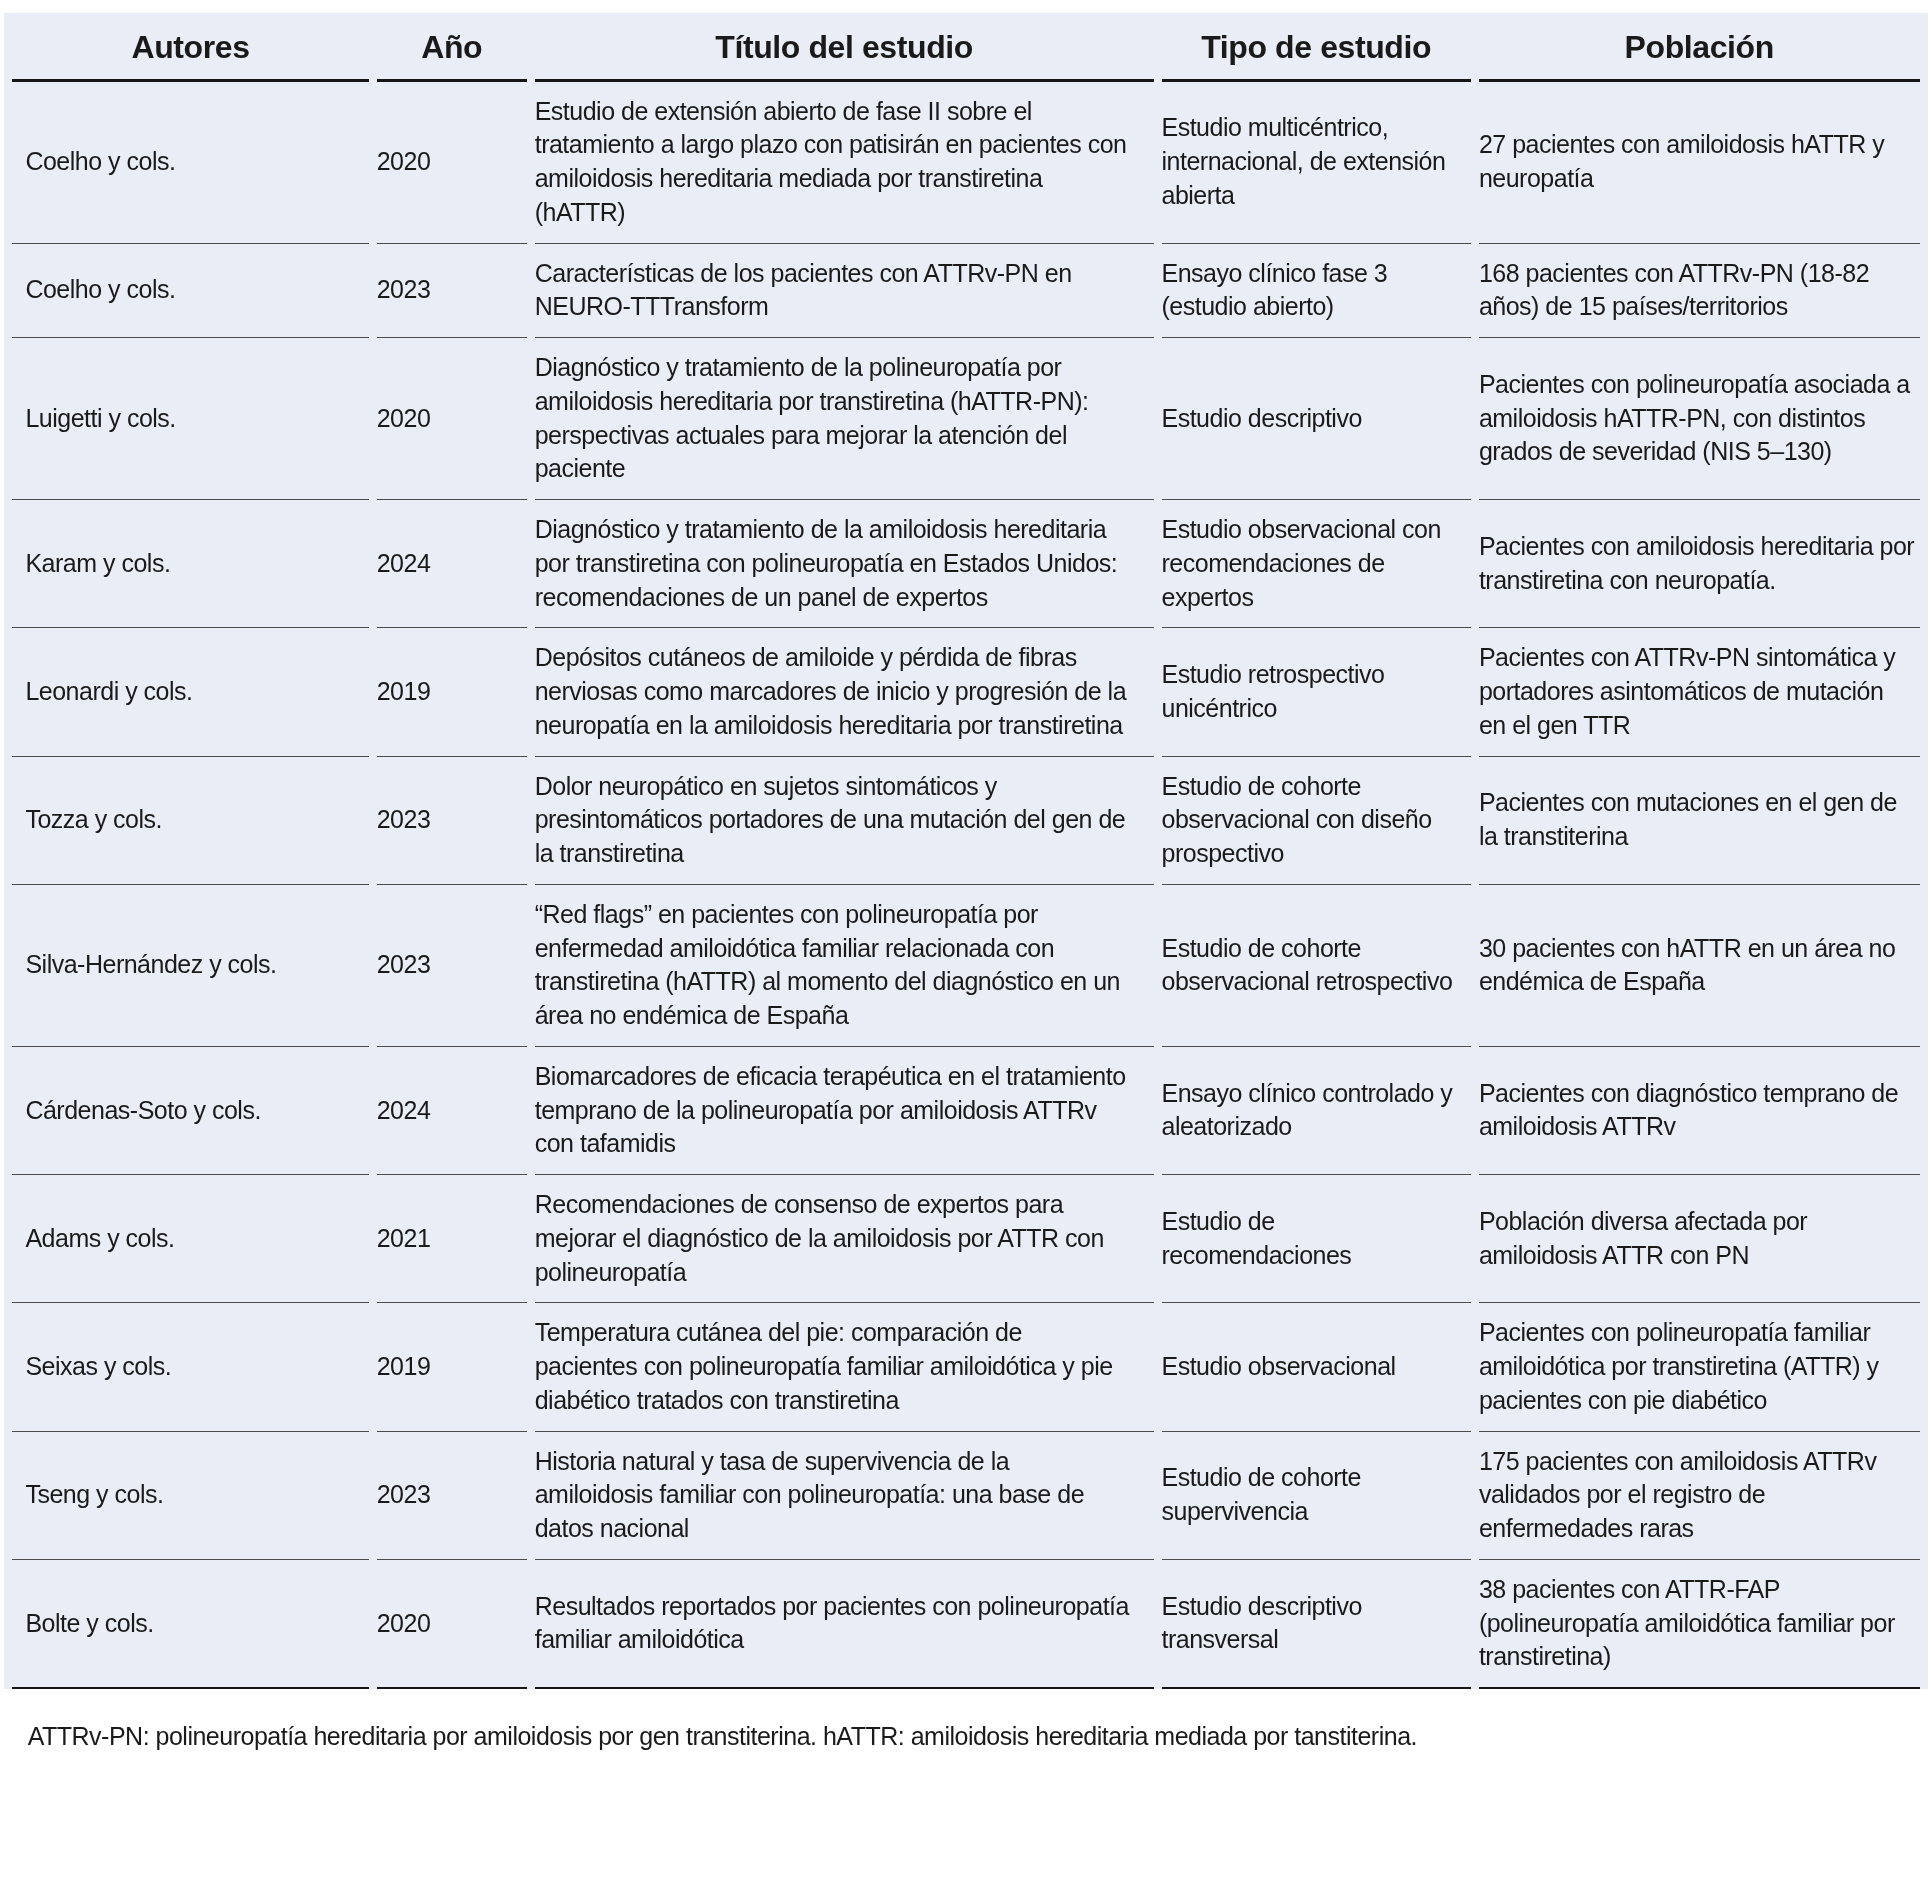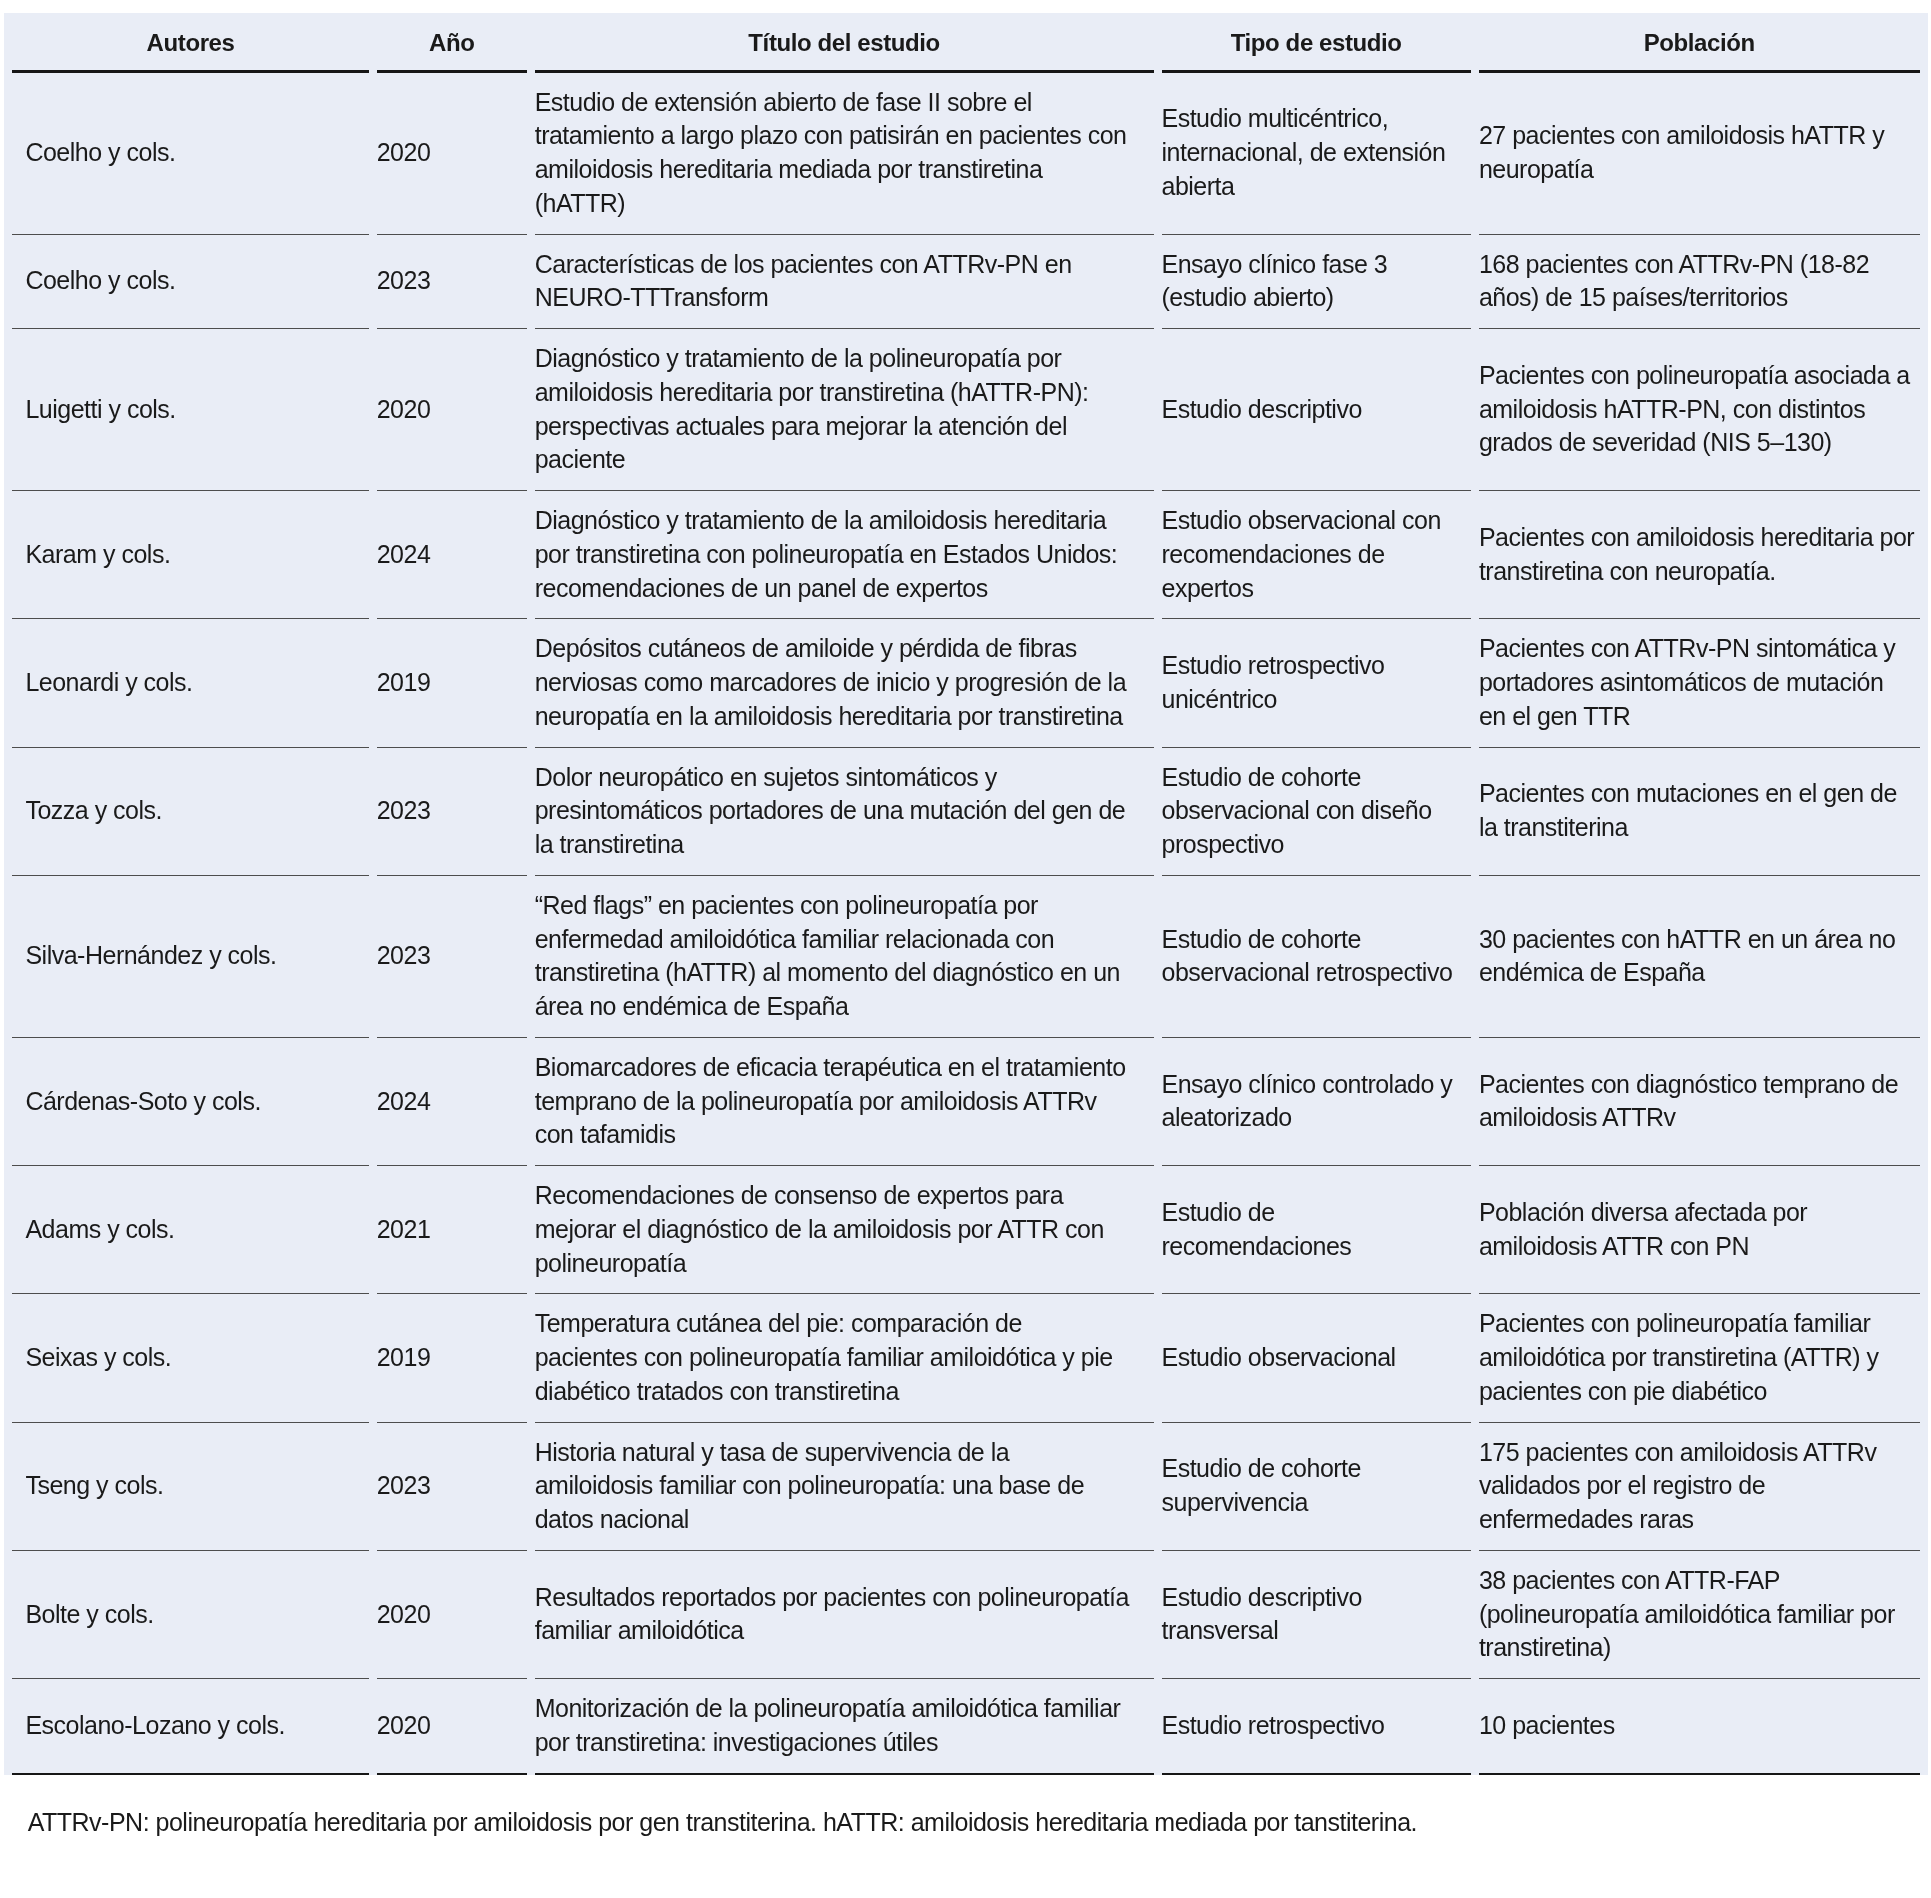--- a/index.html
+++ b/index.html
@@ -24,21 +24,21 @@
   .table-wrap { margin: 0 -8.6px; }
 
   table.studies {
     width: 100%;
     border-collapse: separate;
     border-spacing: 8.6px 0;
     background: var(--row-bg, #e9edf6);
   }
 
   th {
-    font-size: 24px;
+    font-size: 32px;
     font-weight: bold;
     letter-spacing: -0.4px;
     text-align: center;
     vertical-align: middle;
     padding: 15.6px 5.2px 13px 5.2px;
     border-bottom: 3.5px solid var(--strong-line, #161616);
   }
 
   td {
     font-size: 25px;
@@ -174,27 +174,20 @@
     <td class="c-tipo">Estudio de cohorte supervivencia</td>
     <td class="c-poblacion">175 pacientes con amiloidosis ATTRv validados por el registro de enfermedades raras</td>
   </tr>
           <tr>
     <td class="c-autores">Bolte y cols.</td>
     <td class="c-anio">2020</td>
     <td class="c-titulo">Resultados reportados por pacientes con polineuropatía familiar amiloidótica</td>
     <td class="c-tipo">Estudio descriptivo transversal</td>
     <td class="c-poblacion">38 pacientes con ATTR-FAP (polineuropatía amiloidótica familiar por transtiretina)</td>
   </tr>
-          <tr>
-    <td class="c-autores">Escolano-Lozano y cols.</td>
-    <td class="c-anio">2020</td>
-    <td class="c-titulo">Monitorización de la polineuropatía amiloidótica familiar por transtiretina: investigaciones útiles</td>
-    <td class="c-tipo">Estudio retrospectivo</td>
-    <td class="c-poblacion">10 pacientes</td>
-  </tr>
         </tbody>
     </table>
   </div>
 
   <div class="footnote">ATTRv-PN: polineuropatía hereditaria por amiloidosis por gen transtiterina. hATTR: amiloidosis hereditaria mediada por tanstiterina.</div>
 
 </div>
 
 
 </body></html>

